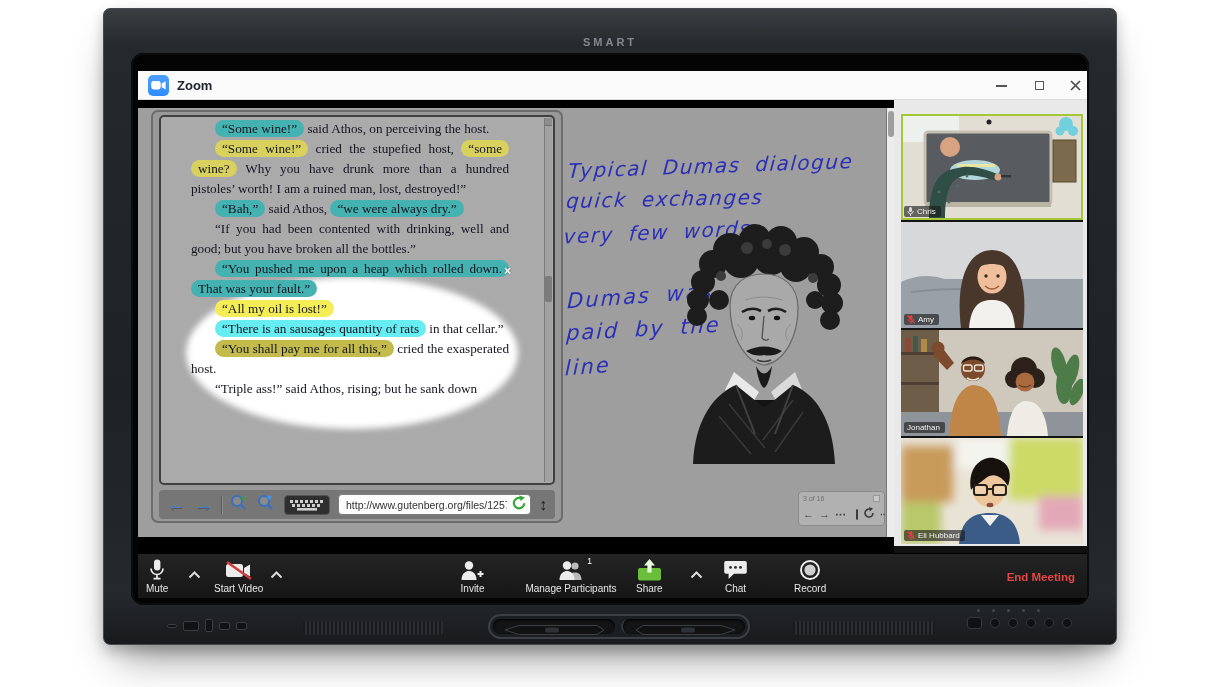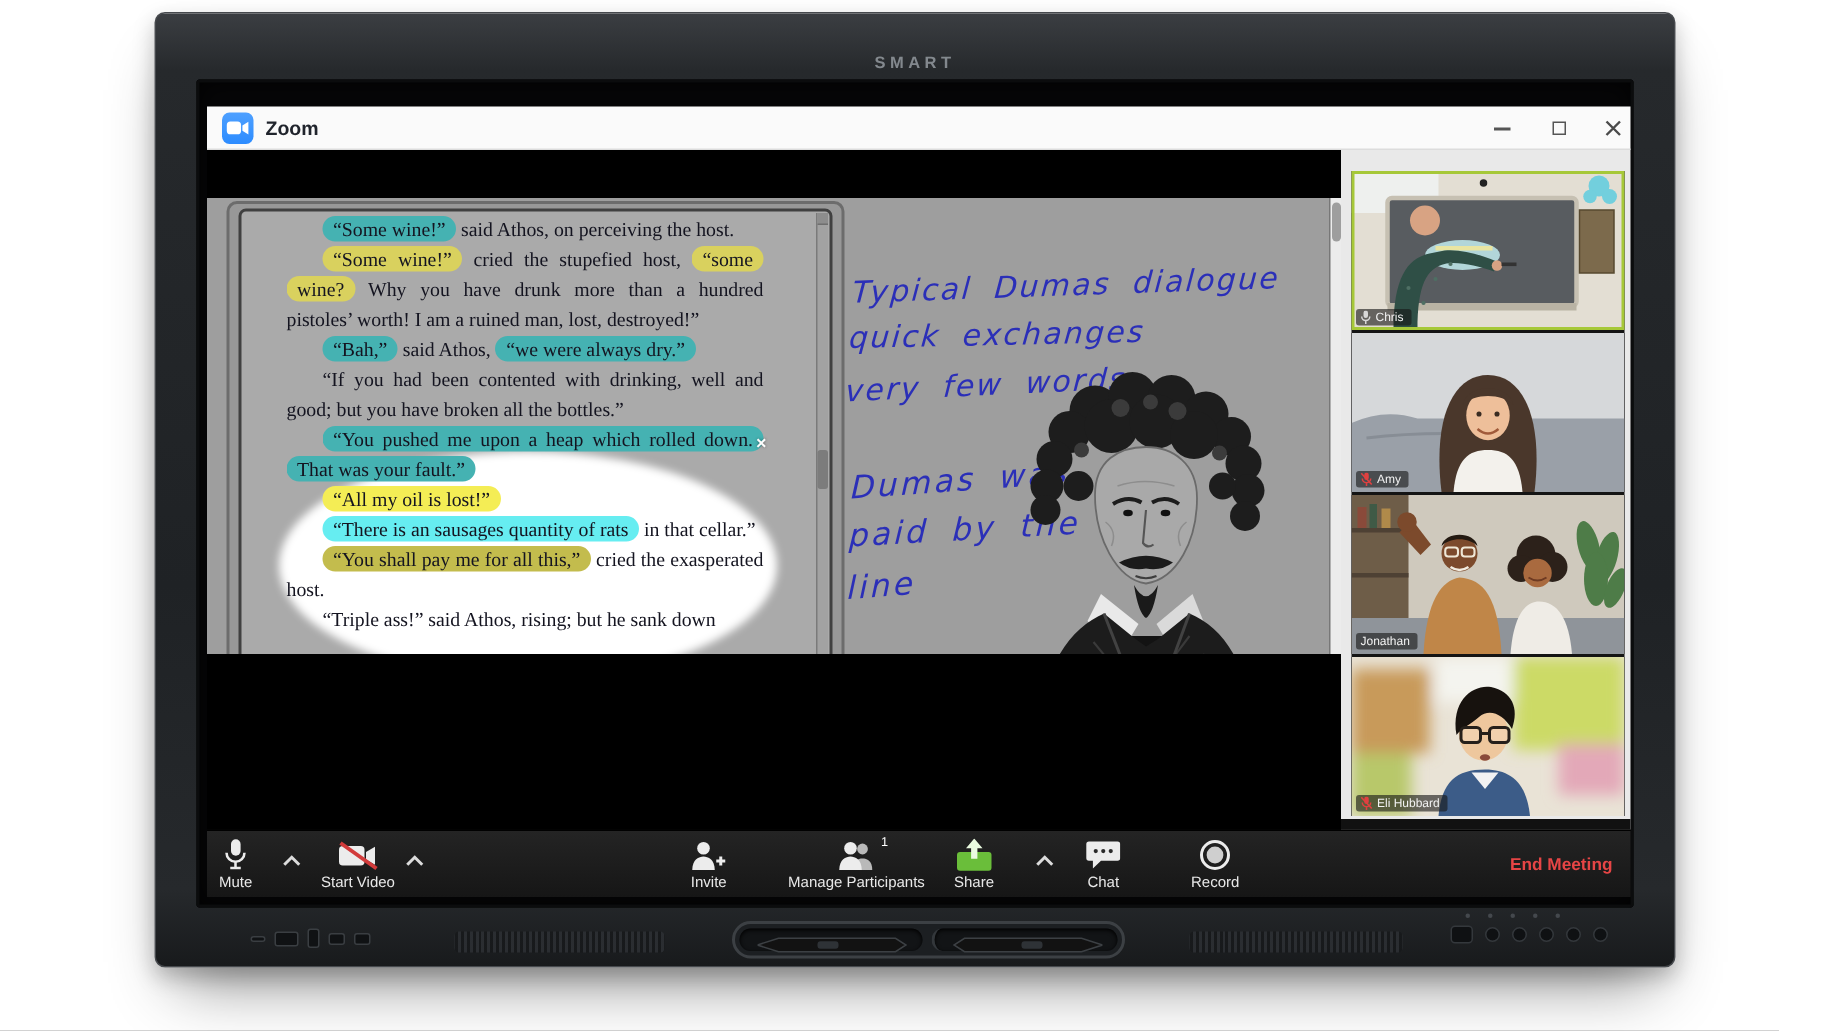--- a/index.html
+++ b/index.html
@@ -8,21 +8,21 @@
   .stage { position:relative; width:1220px; height:687px; background:#fff; overflow:hidden; }
 
   
   .board { position:absolute; left:103px; top:8px; width:1014px; height:637px;
     background:linear-gradient(180deg,#3b3e42 0%,#26292c 6%,#1f2225 60%,#26292c 92%,#181a1c 100%);
     border:1px solid #46494d; border-radius:7px;
     box-shadow:0 24px 40px -14px rgba(0,0,0,.45), 0 6px 14px rgba(0,0,0,.22); }
   .brand { position:absolute; top:27px; left:50%; transform:translateX(-50%);
     color:#9aa0a6; font-size:11px; letter-spacing:3px; font-weight:bold; opacity:.8; }
   .screen { position:absolute; left:27px; top:44px; width:958px; height:552px;
-    background:#060607; border-radius:2px; box-shadow:inset 0 0 0 2px #0b0c0d, inset 0 0 18px rgba(0,0,0,.9); }
+    background:#060607; border-radius:13px; box-shadow:inset 0 0 0 2px #0b0c0d, inset 0 0 18px rgba(0,0,0,.9); }
 
   
   .tray { position:absolute; left:27px; top:602px; width:958px; height:30px; }
   .ports { position:absolute; left:36px; top:8px; display:flex; gap:6px; align-items:center; }
   .port { background:#101214; border:1px solid #3a3e42; border-radius:2px; }
   .p1{width:10px;height:4px;} .p2{width:16px;height:10px;} .p3{width:8px;height:13px;} .p4{width:11px;height:8px;} .p5{width:11px;height:8px;}
   .grille { position:absolute; top:10px; height:14px; border-radius:3px;
     background:repeating-linear-gradient(90deg,#17191b 0 2px,#2c2f33 2px 4px); opacity:.9; }
   .grille-left{ left:172px; width:140px; } .grille-right{ left:662px; width:142px; }
   .pentray { position:absolute; left:357px; top:3px; width:262px; height:25px;
@@ -45,21 +45,21 @@
   .wc { position:absolute; top:0; width:30px; height:29px; display:flex; align-items:center; justify-content:center; cursor:default; }
   .wc-min{ left:848px; } .wc-max{ left:886px; } .wc-close{ left:922px; }
   .wc-min i{ display:block; width:11px; height:2px; background:#555; }
   .wc-max i{ display:block; width:9px; height:9px; border:1.6px solid #555; }
   .wc-close svg{ display:block; }
 
   .zcontent { position:absolute; left:0; top:29px; width:949px; height:498px; }
 
   
   .notebook { position:absolute; left:0; top:0; width:756px; height:453px; background:#000; }
-  .nbgray { position:absolute; left:0; top:32px; width:756px; height:304px; background:#9e9e9e; overflow:hidden; }
+  .nbgray { position:absolute; left:0; top:8px; width:756px; height:429px; background:#9e9e9e; overflow:hidden; }
 
   
   .docpanel { position:absolute; left:13px; top:2px; width:412px; height:413px;
     background:#989898; border:2px solid #6c6c6c; border-radius:7px; }
   .docpage { position:absolute; left:6px; top:3px; width:396px; height:370px;
     background:#aaaaaa; border:2px solid #404040; border-radius:5px; overflow:hidden; }
   .spotlight { position:absolute; left:25px; top:160px; width:332px; height:152px;
     background:#fff; border-radius:50%; filter:blur(3px); }
   .doctext { position:absolute; left:30px; top:2px; width:318px;
     font-family:"Liberation Serif","DejaVu Serif",serif; font-size:13.2px; line-height:20px;

